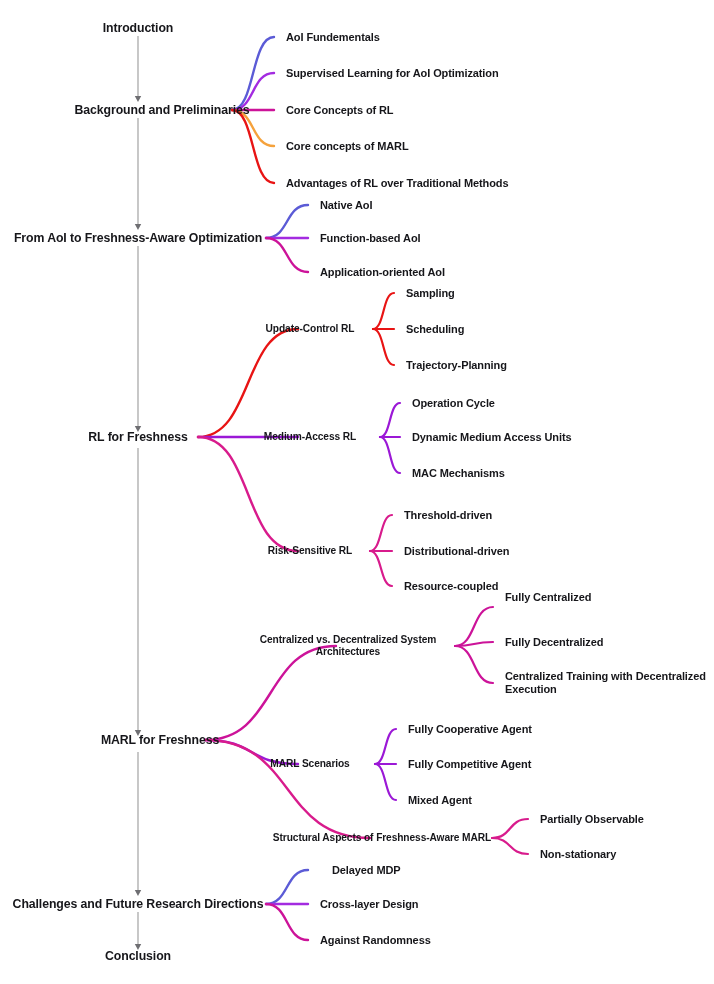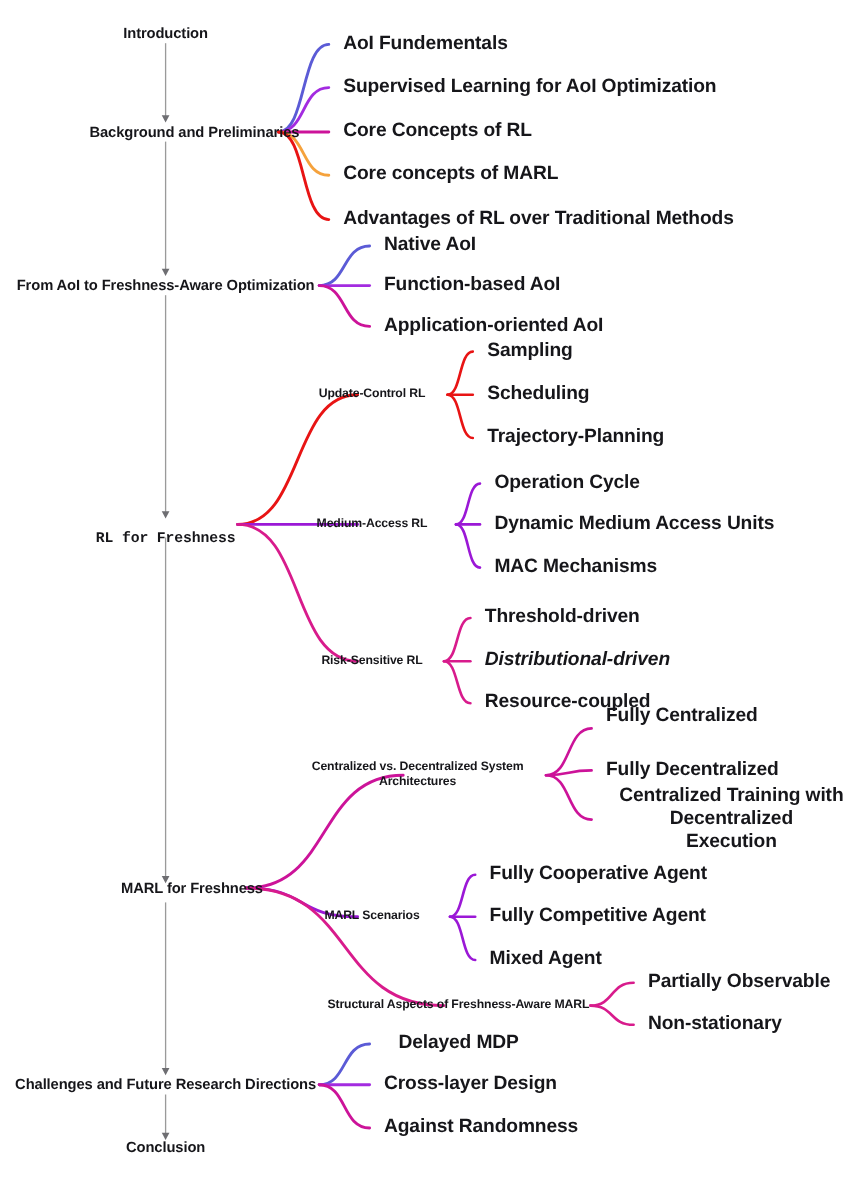--- a/index.html
+++ b/index.html
@@ -35,22 +35,22 @@
     font-size: 12.3px;
     text-align: center;
     transform: translate(-50%, -50%);
   }
   .node.lvl2 {
     font-size: 10.2px;
     text-align: center;
     transform: translate(-50%, -50%);
   }
   .node.lvl3 {
-    font-size: 16px;
-    text-align: center;
+    font-size: 11px;
+    text-align: left;
     transform: translate(0, -50%);
   }
   .node.lvl3.multiline {
     transform: translate(0, -50%);
   }
 </style>
 </head>
 <body>
 
 <div id="canvas">
@@ -107,32 +107,32 @@
       <div class="node root" style="left: 138px; top: 110px; padding-left: 48px;">Background and Preliminaries</div>
       <div class="node lvl3" style="left: 286px; top: 37px;">AoI Fundementals</div>
       <div class="node lvl3" style="left: 286px; top: 73px;">Supervised Learning for AoI Optimization</div>
       <div class="node lvl3" style="left: 286px; top: 110px;">Core Concepts of RL</div>
       <div class="node lvl3" style="left: 286px; top: 146px;">Core concepts of MARL</div>
       <div class="node lvl3" style="left: 286px; top: 183px;">Advantages of RL over Traditional Methods</div>
       <div class="node root" style="left: 138px; top: 238px;">From AoI to Freshness-Aware Optimization</div>
       <div class="node lvl3" style="left: 320px; top: 205px;">Native AoI</div>
       <div class="node lvl3" style="left: 320px; top: 238px;">Function-based AoI</div>
       <div class="node lvl3" style="left: 320px; top: 272px;">Application-oriented AoI</div>
-      <div class="node root" style="left: 138px; top: 449px; font-family: Liberation Mono, monospace;">RL for Freshness</div>
+      <div class="node root" style="left: 138px; top: 437px;">RL for Freshness</div>
       <div class="node lvl2" style="left: 310px; top: 329px;">Update-Control RL</div>
       <div class="node lvl3" style="left: 406px; top: 293px;">Sampling</div>
       <div class="node lvl3" style="left: 406px; top: 329px;">Scheduling</div>
       <div class="node lvl3" style="left: 406px; top: 365px;">Trajectory-Planning</div>
       <div class="node lvl2" style="left: 310px; top: 437px;">Medium-Access RL</div>
       <div class="node lvl3" style="left: 412px; top: 403px;">Operation Cycle</div>
       <div class="node lvl3" style="left: 412px; top: 437px;">Dynamic Medium Access Units</div>
       <div class="node lvl3" style="left: 412px; top: 473px;">MAC Mechanisms</div>
       <div class="node lvl2" style="left: 310px; top: 551px; text-align: center;">Risk-Sensitive RL</div>
       <div class="node lvl3" style="left: 404px; top: 515px;">Threshold-driven</div>
-      <div class="node lvl3" style="left: 404px; top: 551px; font-style: italic;">Distributional-driven</div>
+      <div class="node lvl3" style="left: 404px; top: 551px;">Distributional-driven</div>
       <div class="node lvl3" style="left: 404px; top: 586px;">Resource-coupled</div>
       <div class="node root" style="left: 138px; top: 740px; padding-left: 44px;">MARL for Freshness</div>
       <div class="node lvl2 multiline" style="left: 348px; top: 646px;">Centralized vs. Decentralized System
 Architectures</div>
       <div class="node lvl3" style="left: 505px; top: 597px;">Fully Centralized</div>
       <div class="node lvl3" style="left: 505px; top: 642px;">Fully Decentralized</div>
       <div class="node lvl3 multiline" style="left: 505px; top: 683px;">Centralized Training with Decentralized
 Execution</div>
       <div class="node lvl2" style="left: 310px; top: 764px;">MARL Scenarios</div>
       <div class="node lvl3" style="left: 408px; top: 729px;">Fully Cooperative Agent</div>

